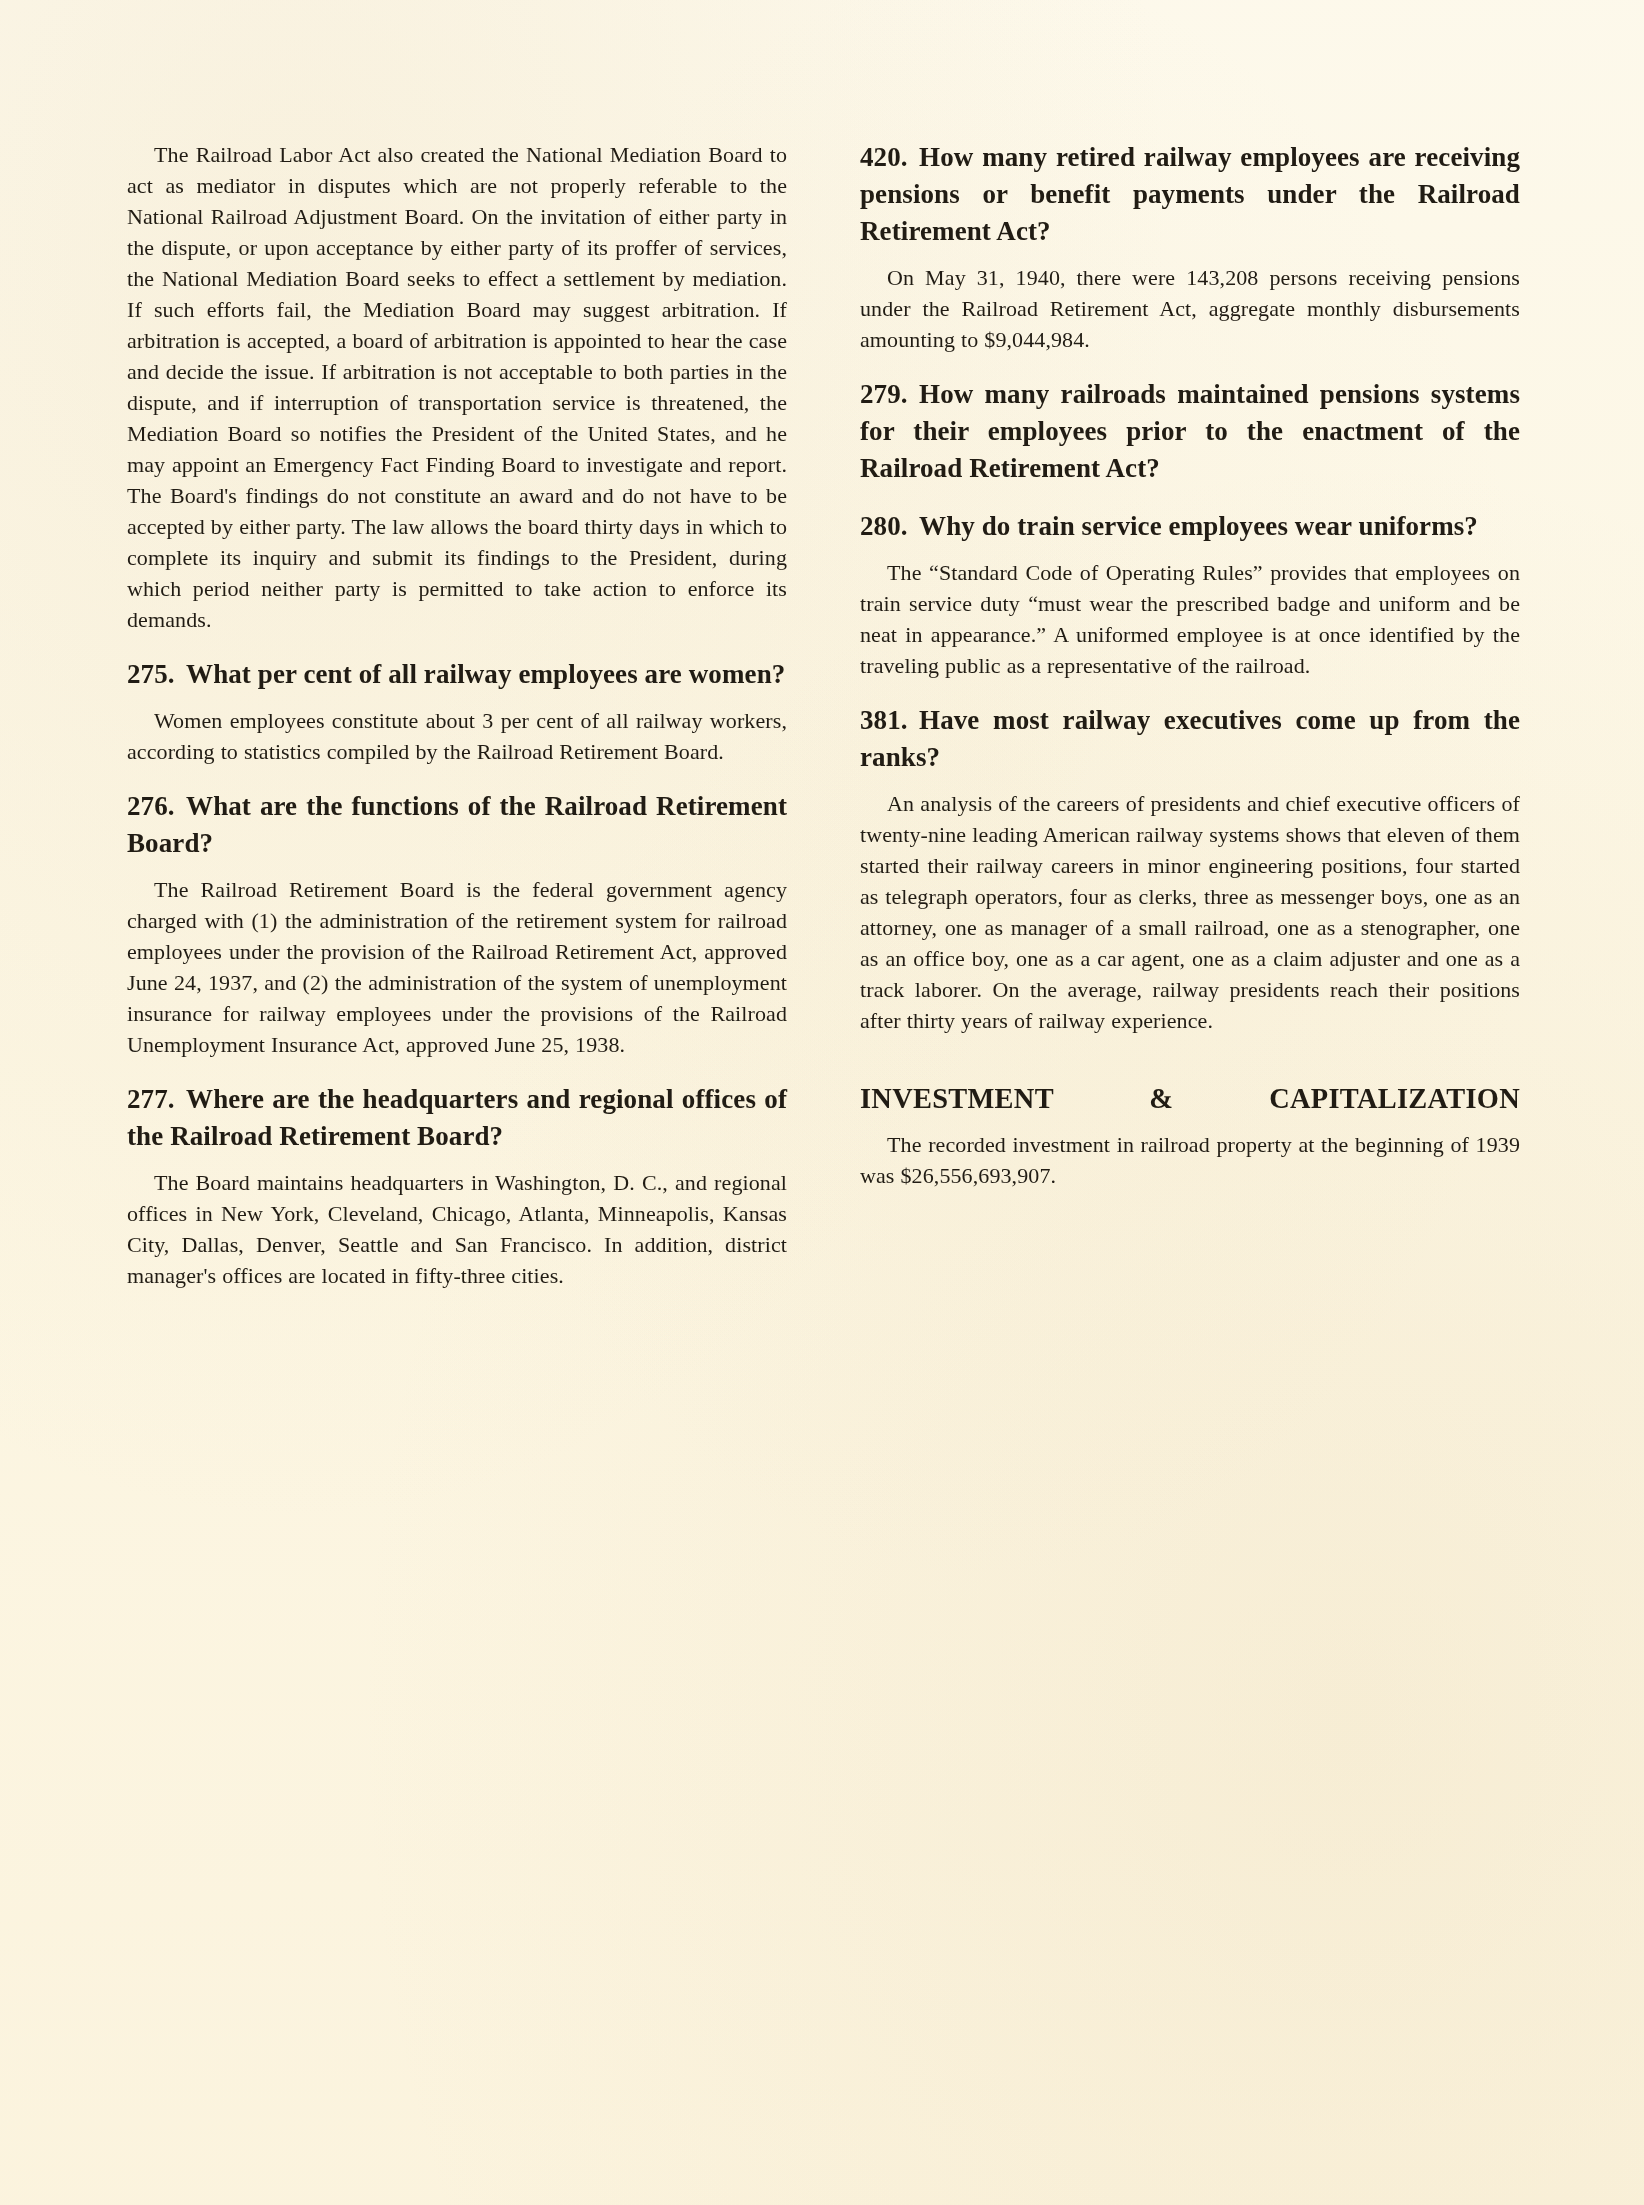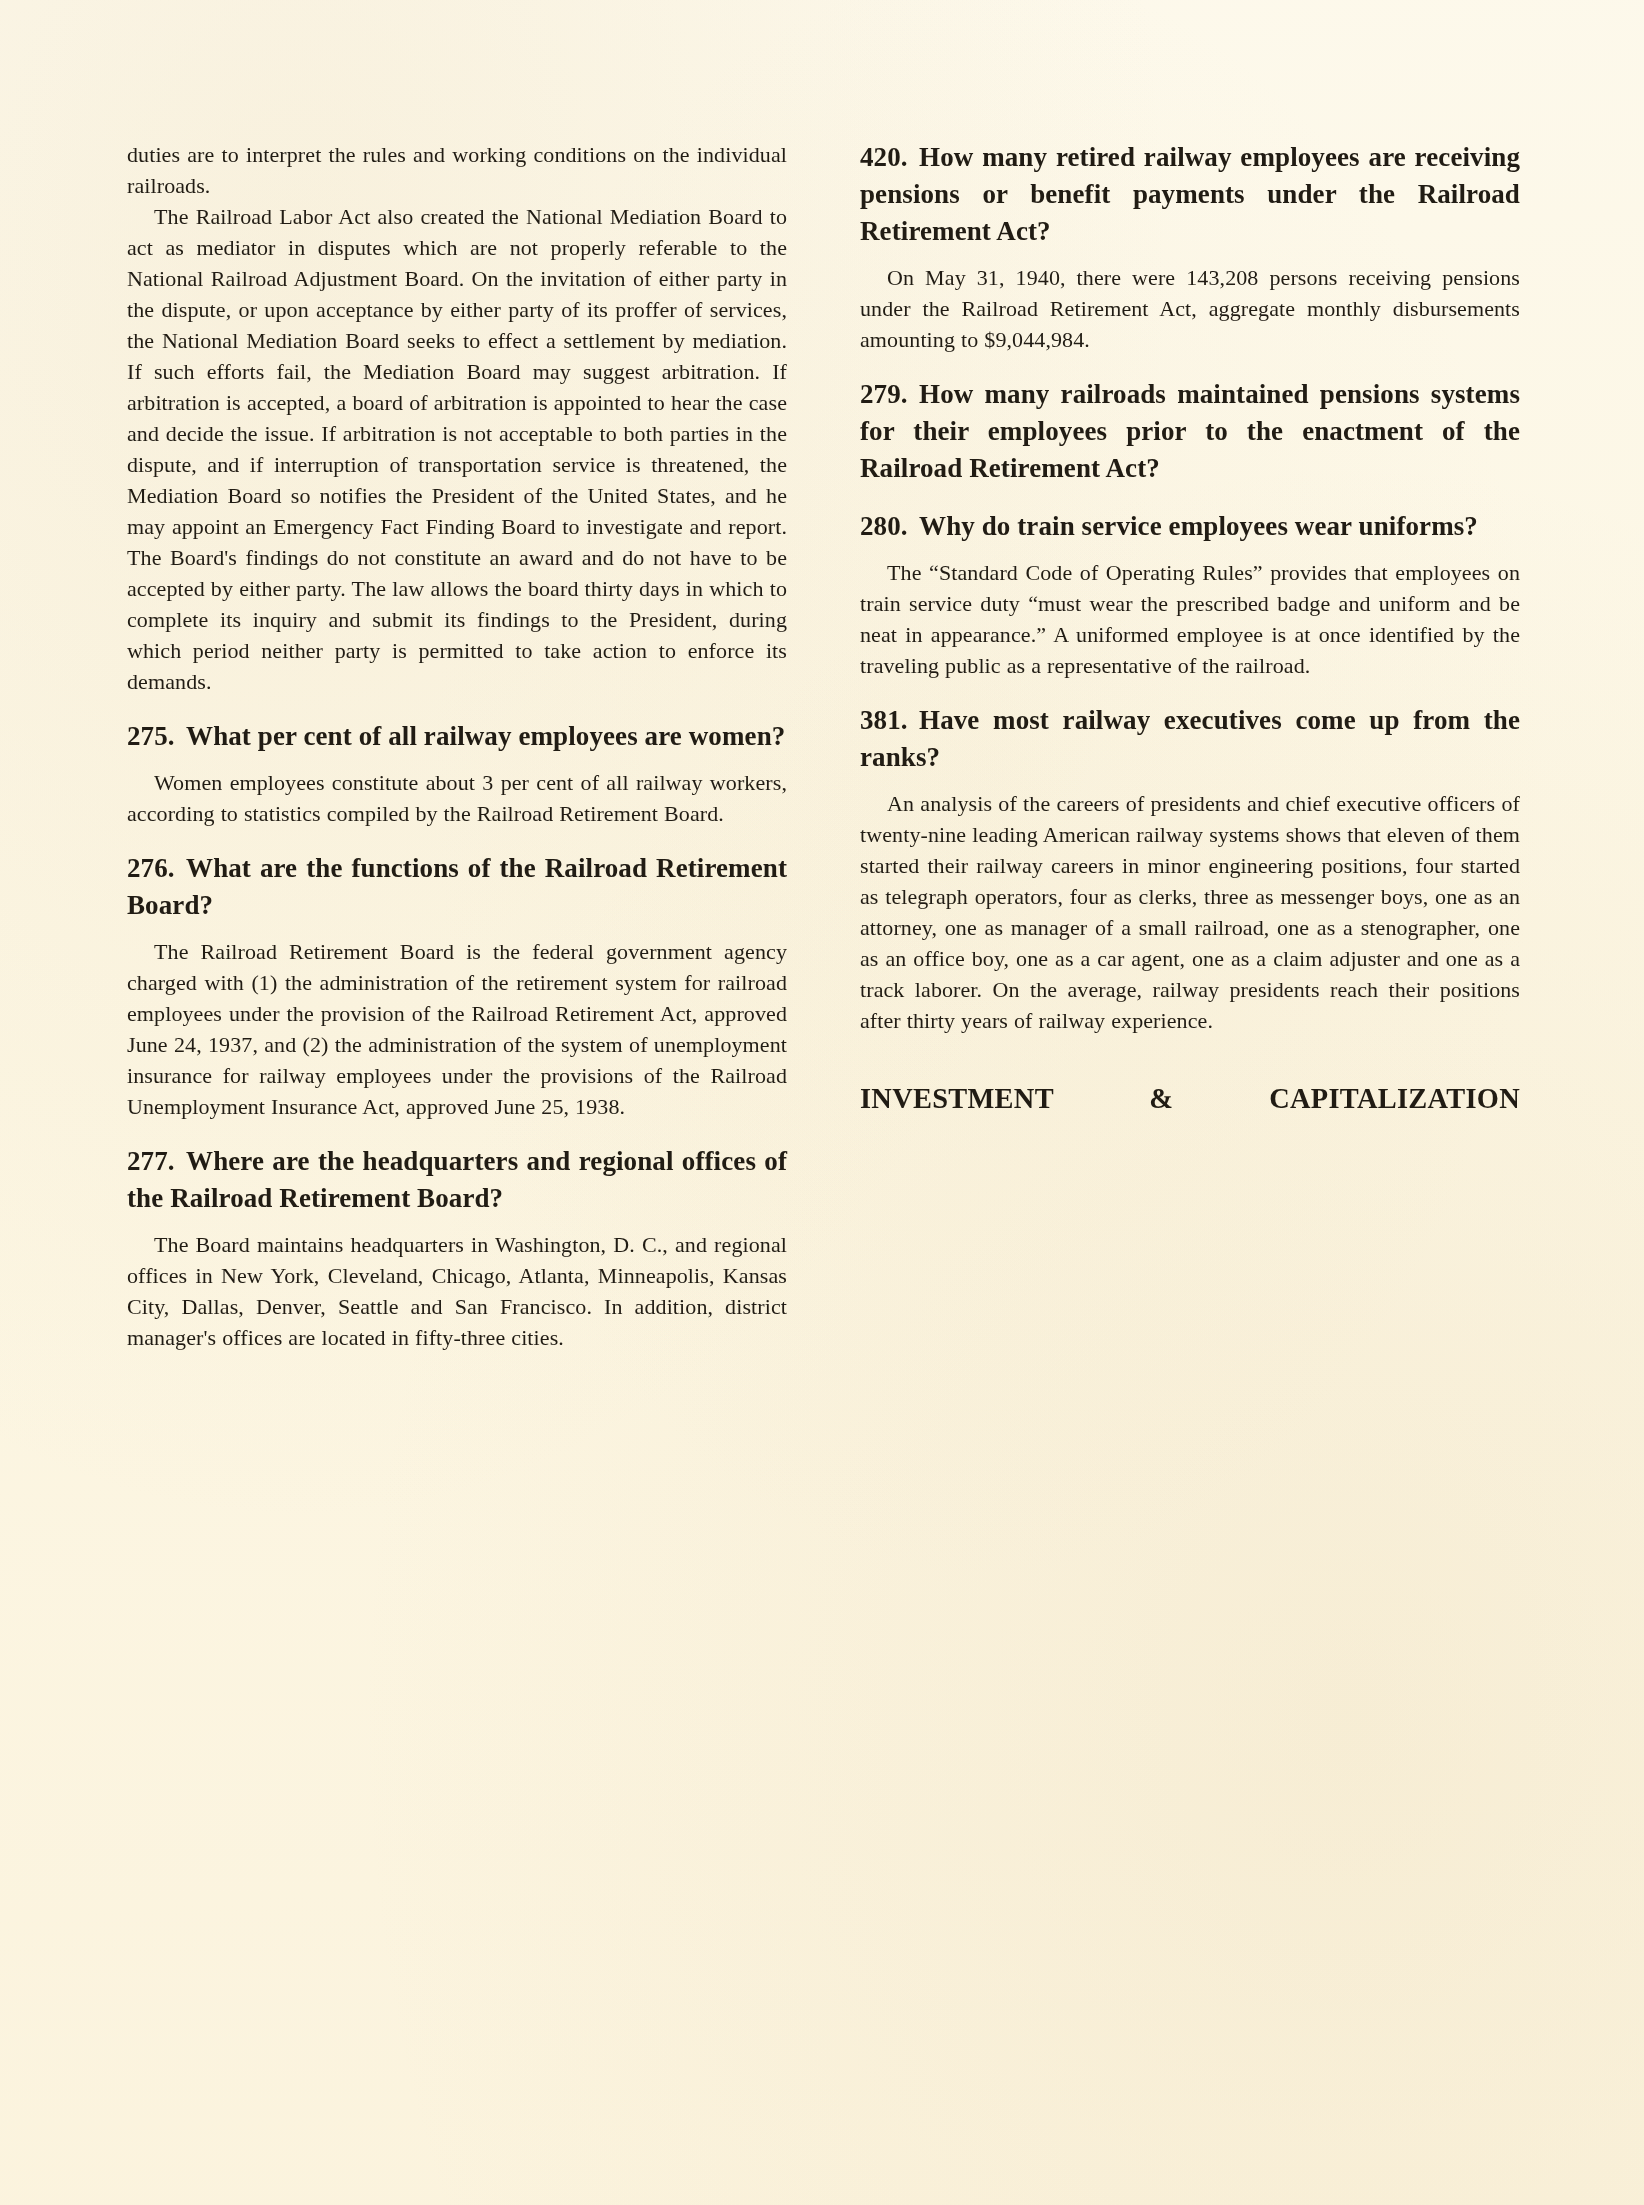--- a/index.html
+++ b/index.html
@@ -89,21 +89,20 @@
   .after-section    { margin-top: 20px; }
 </style>
 </head>
 <body style="background: rgb(253, 248, 232); color: rgb(33, 28, 20);">
 
 <div class="page">
   <div class="columns">
 
     <div class="col">
 
-      <p class="body-par no-indent">duties are to interpret the rules and working conditions on the individual railroads.</p>
 
       <p class="body-par">The Railroad Labor Act also created the National Mediation Board to act as mediator in disputes which are not properly referable to the National Railroad Adjustment Board. On the invitation of either party in the dispute, or upon acceptance by either party of its proffer of services, the National Mediation Board seeks to effect a settlement by mediation. If such efforts fail, the Mediation Board may suggest arbitration. If arbitration is accepted, a board of arbitration is appointed to hear the case and decide the issue. If arbitration is not acceptable to both parties in the dispute, and if interruption of transportation service is threatened, the Mediation Board so notifies the President of the United States, and he may appoint an Emergency Fact Finding Board to investigate and report. The Board's findings do not constitute an award and do not have to be accepted by either party. The law allows the board thirty days in which to complete its inquiry and submit its findings to the President, during which period neither party is permitted to take action to enforce its demands.</p>
 
       <h2 class="q-heading before-q">
         <span class="qnum">275.</span><span>What per cent of all railway employees are women?</span>
       </h2>
       <p class="body-par after-q">Women employees constitute about 3 per cent of all railway workers, according to statistics compiled by the Railroad Retirement Board.</p>
 
       <h2 class="q-heading before-q">
         <span class="qnum">276.</span><span>What are the functions of the Railroad Retirement Board?</span>
@@ -133,18 +132,19 @@
       </h2>
       <p class="body-par after-q">The “Standard Code of Operating Rules” provides that employees on train service duty “must wear the prescribed badge and uniform and be neat in appearance.” A uniformed employee is at once identified by the traveling public as a representative of the railroad.</p>
 
       <h2 class="q-heading before-q">
         <span class="qnum">381.</span><span>Have most railway executives come up from the ranks?</span>
       </h2>
       <p class="body-par after-q">An analysis of the careers of presidents and chief executive officers of twenty-nine leading American railway systems shows that eleven of them started their railway careers in minor engineering positions, four started as telegraph operators, four as clerks, three as messenger boys, one as an attorney, one as manager of a small railroad, one as a stenographer, one as an office boy, one as a car agent, one as a claim adjuster and one as a track laborer. On the average, railway presidents reach their positions after thirty years of railway experience.</p>
 
       <h1 class="section-heading before-section">INVESTMENT &amp; CAPITALIZATION</h1>
 
+      <p class="body-par after-q">The recorded investment in railroad property at the beginning of 1939 was $26,556,693,907.</p>
 
     </div>
 
   </div>
 </div>
 
 
 </body></html>

